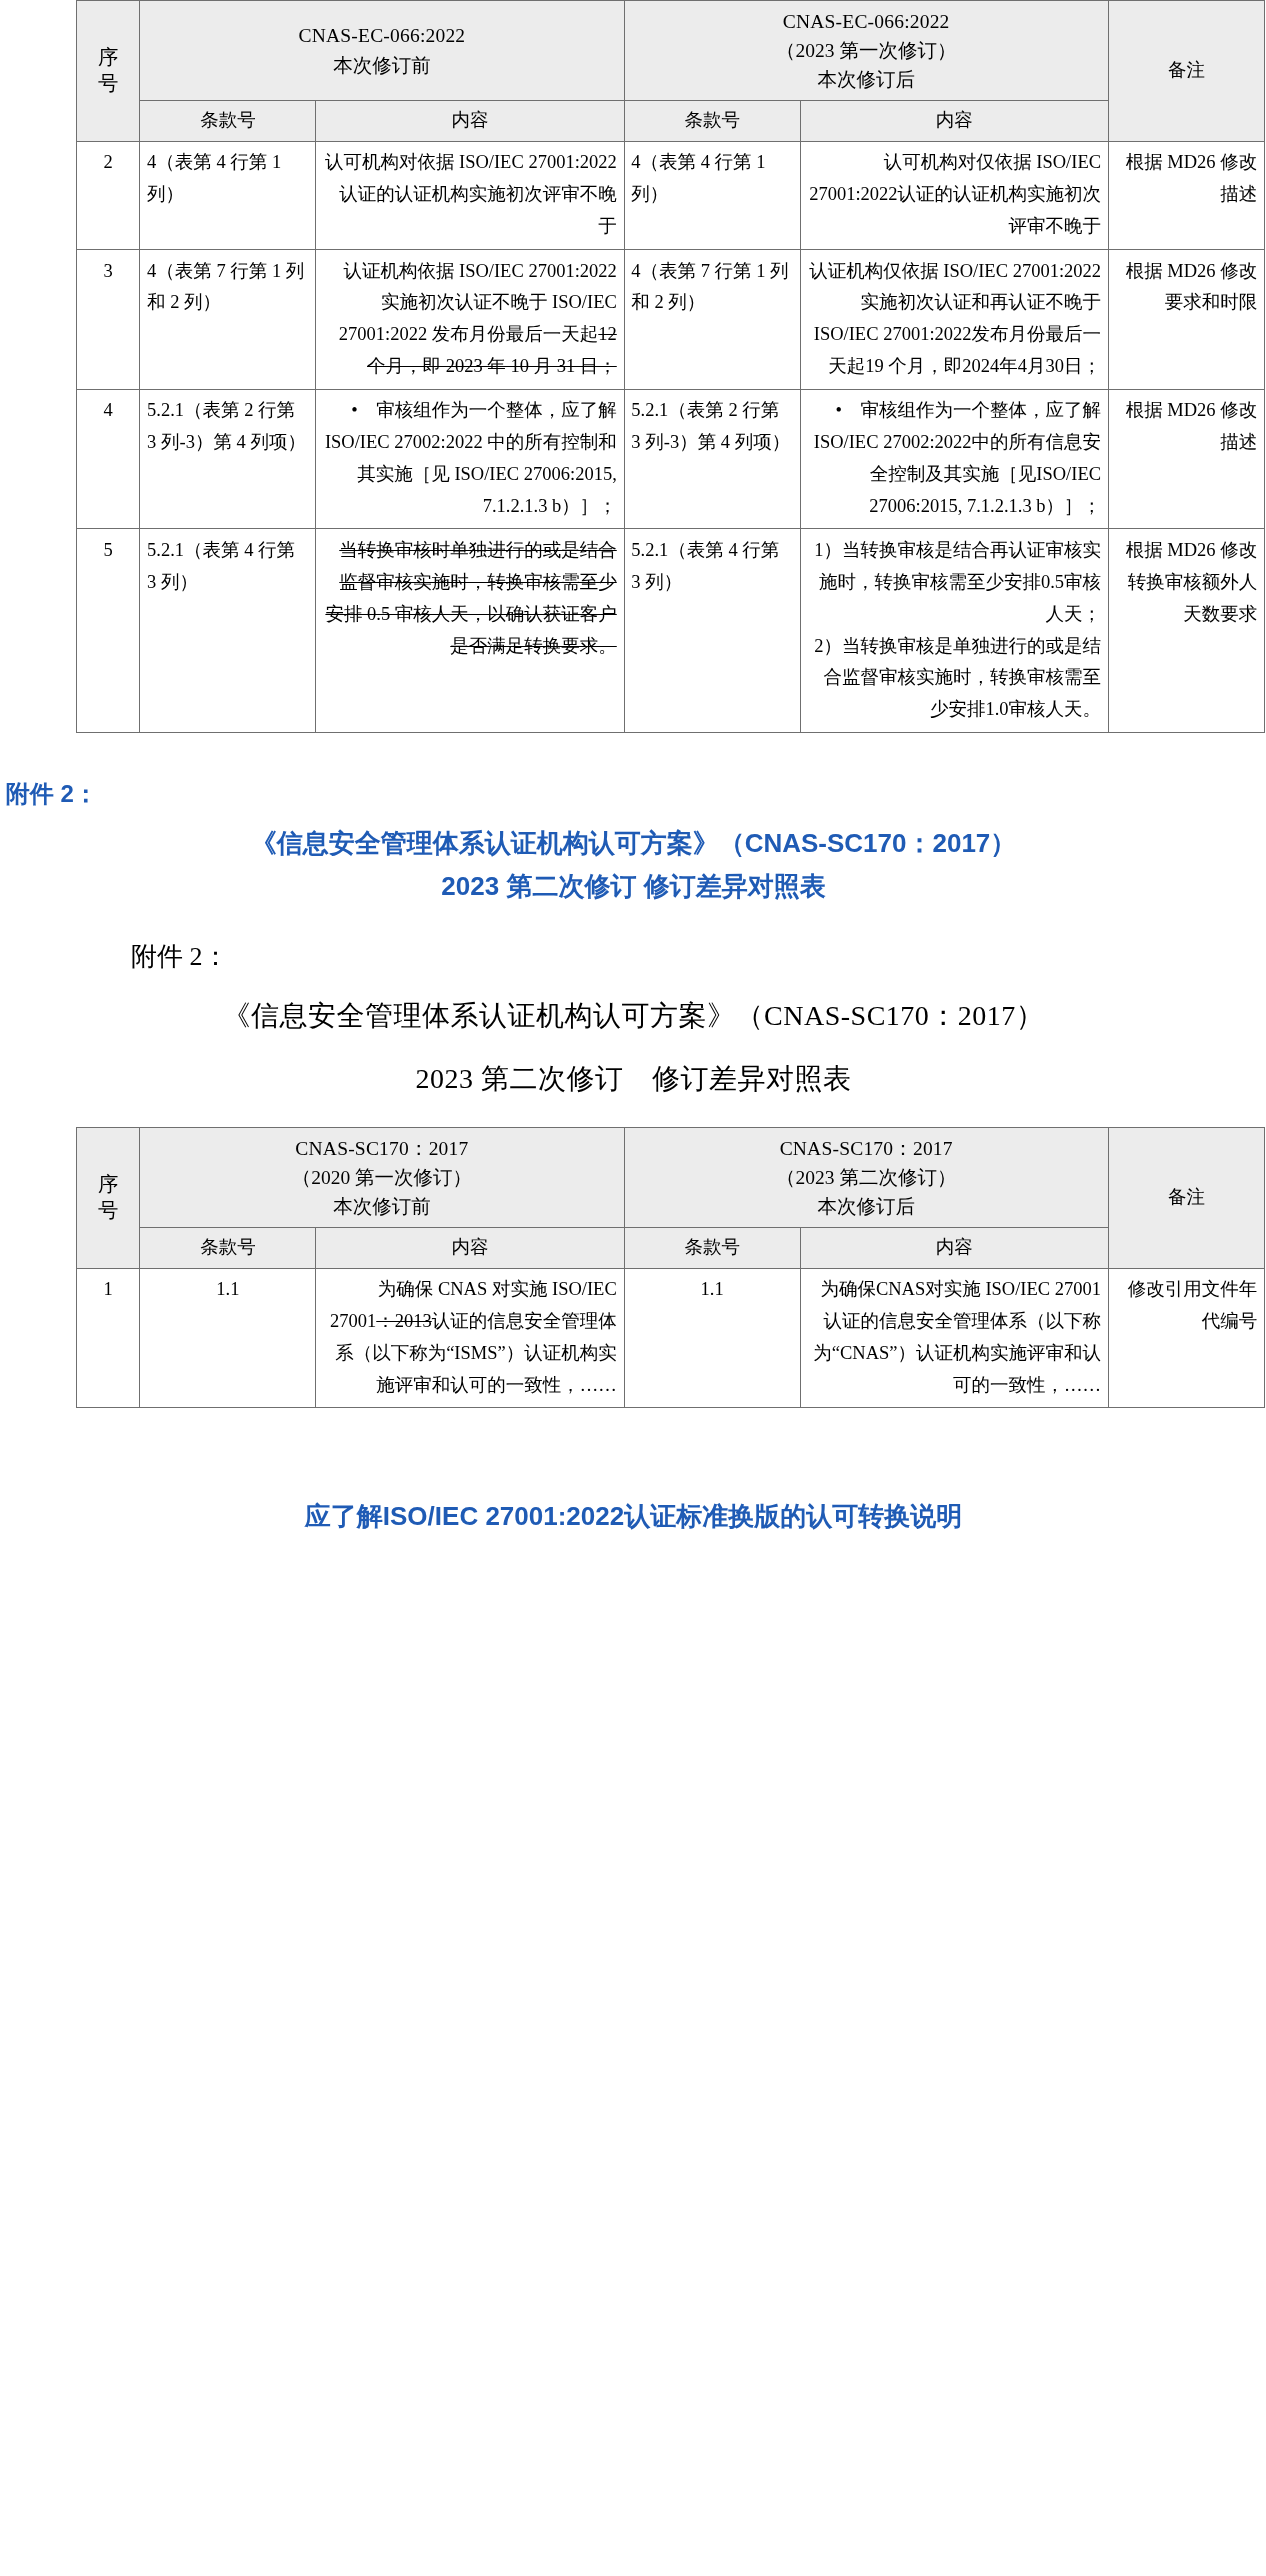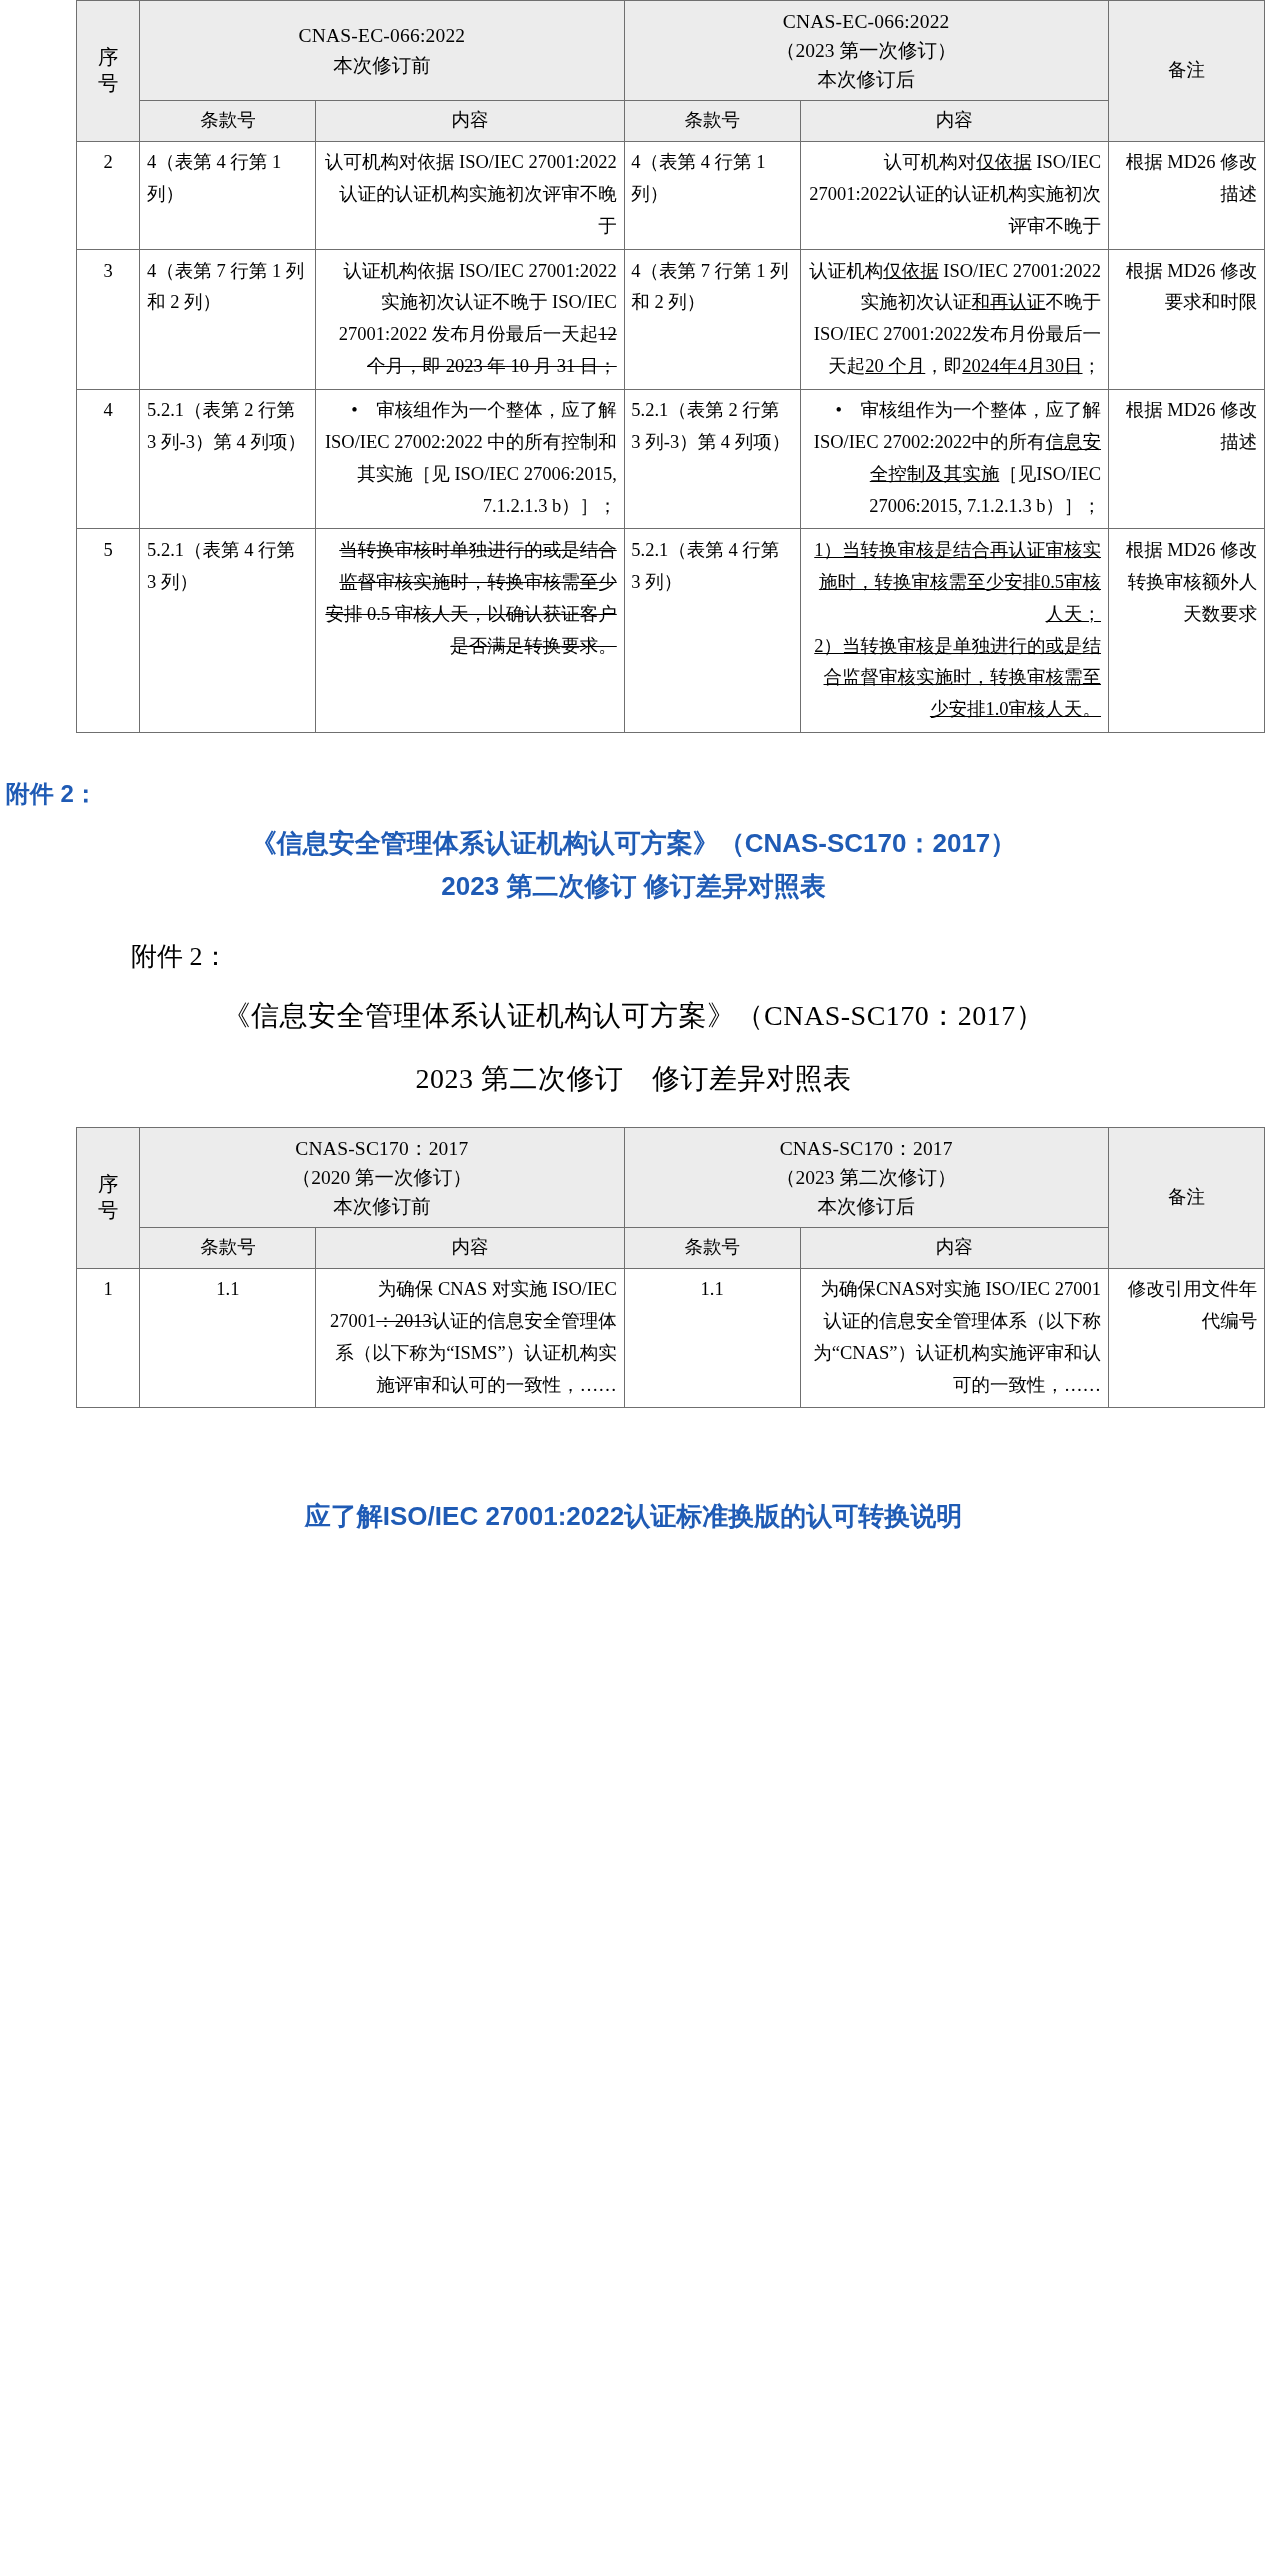--- a/index.html
+++ b/index.html
@@ -56,21 +56,21 @@
     margin-top: 24px;
   }
   .note-cell {
     text-align: right;
     font-size: 18.5px;
     line-height: 1.72;
     vertical-align: middle;
   }
   .content-cell { text-align: right; }
   .strike { text-decoration: line-through; }
-  .uline  { text-decoration: underline; }
+  .uline  { }
   .v-center { vertical-align: middle; }
 
   
   .blue-block { padding: 0 0 0 0; }
   .blue-label {
     color: #1f5bb5;
     font-family: "Liberation Sans", sans-serif;
     font-weight: bold;
     font-size: 24px;
     margin: 0 0 0 5.8px;
@@ -164,21 +164,21 @@
         <td class="clause-cell v-center">4（表第 4 行第 1 列）</td>
         <td class="content-cell"><span>认可机构对</span><span class="uline">仅依据</span><span> ISO/IEC 27001:2022认证的认证机构实施初次评审不晚于</span></td>
         <td class="note-cell">根据 MD26 修改描述</td>
       </tr>
 
       <tr>
         <td class="seq-cell">3</td>
         <td class="clause-cell v-center">4（表第 7 行第 1 列和 2 列）</td>
         <td class="content-cell v-center"><span>认证机构依据 ISO/IEC 27001:2022 实施初次认证不晚于 ISO/IEC 27001:2022 发布月份最后一天起</span><span class="strike">12 个月，即 2023 年 10 月 31 日；</span></td>
         <td class="clause-cell v-center">4（表第 7 行第 1 列和 2 列）</td>
-        <td class="content-cell"><span>认证机构</span><span class="uline">仅依据</span><span> ISO/IEC 27001:2022实施初次认证</span><span class="uline">和再认证</span><span>不晚于 ISO/IEC 27001:2022发布月份最后一天起</span><span class="uline">20 个月</span><span>，即</span><span class="uline">2024年4月30日</span><span>；</span></td>
+        <td class="content-cell"><span>认证机构</span><span class="uline">仅依据</span><span> ISO/IEC 27001:2022实施初次认证</span><span class="uline">和再认证</span><span>不晚于 ISO/IEC 27001:2022发布月份最后一天起</span><span class="uline">19 个月</span><span>，即</span><span class="uline">2024年4月30日</span><span>；</span></td>
         <td class="note-cell">根据 MD26 修改要求和时限</td>
       </tr>
 
       <tr>
         <td class="seq-cell">4</td>
         <td class="clause-cell v-center">5.2.1（表第 2 行第 3 列-3）第 4 列项）</td>
         <td class="content-cell">•　审核组作为一个整体，应了解 ISO/IEC 27002:2022 中的所有控制和其实施［见 ISO/IEC 27006:2015, 7.1.2.1.3 b）］；</td>
         <td class="clause-cell v-center">5.2.1（表第 2 行第 3 列-3）第 4 列项）</td>
         <td class="content-cell"><span>•　审核组作为一个整体，应了解ISO/IEC 27002:2022中的所有</span><span class="uline">信息安全控制及其实施</span><span>［见ISO/IEC 27006:2015, 7.1.2.1.3 b）］；</span></td>
         <td class="note-cell">根据 MD26 修改描述</td>

